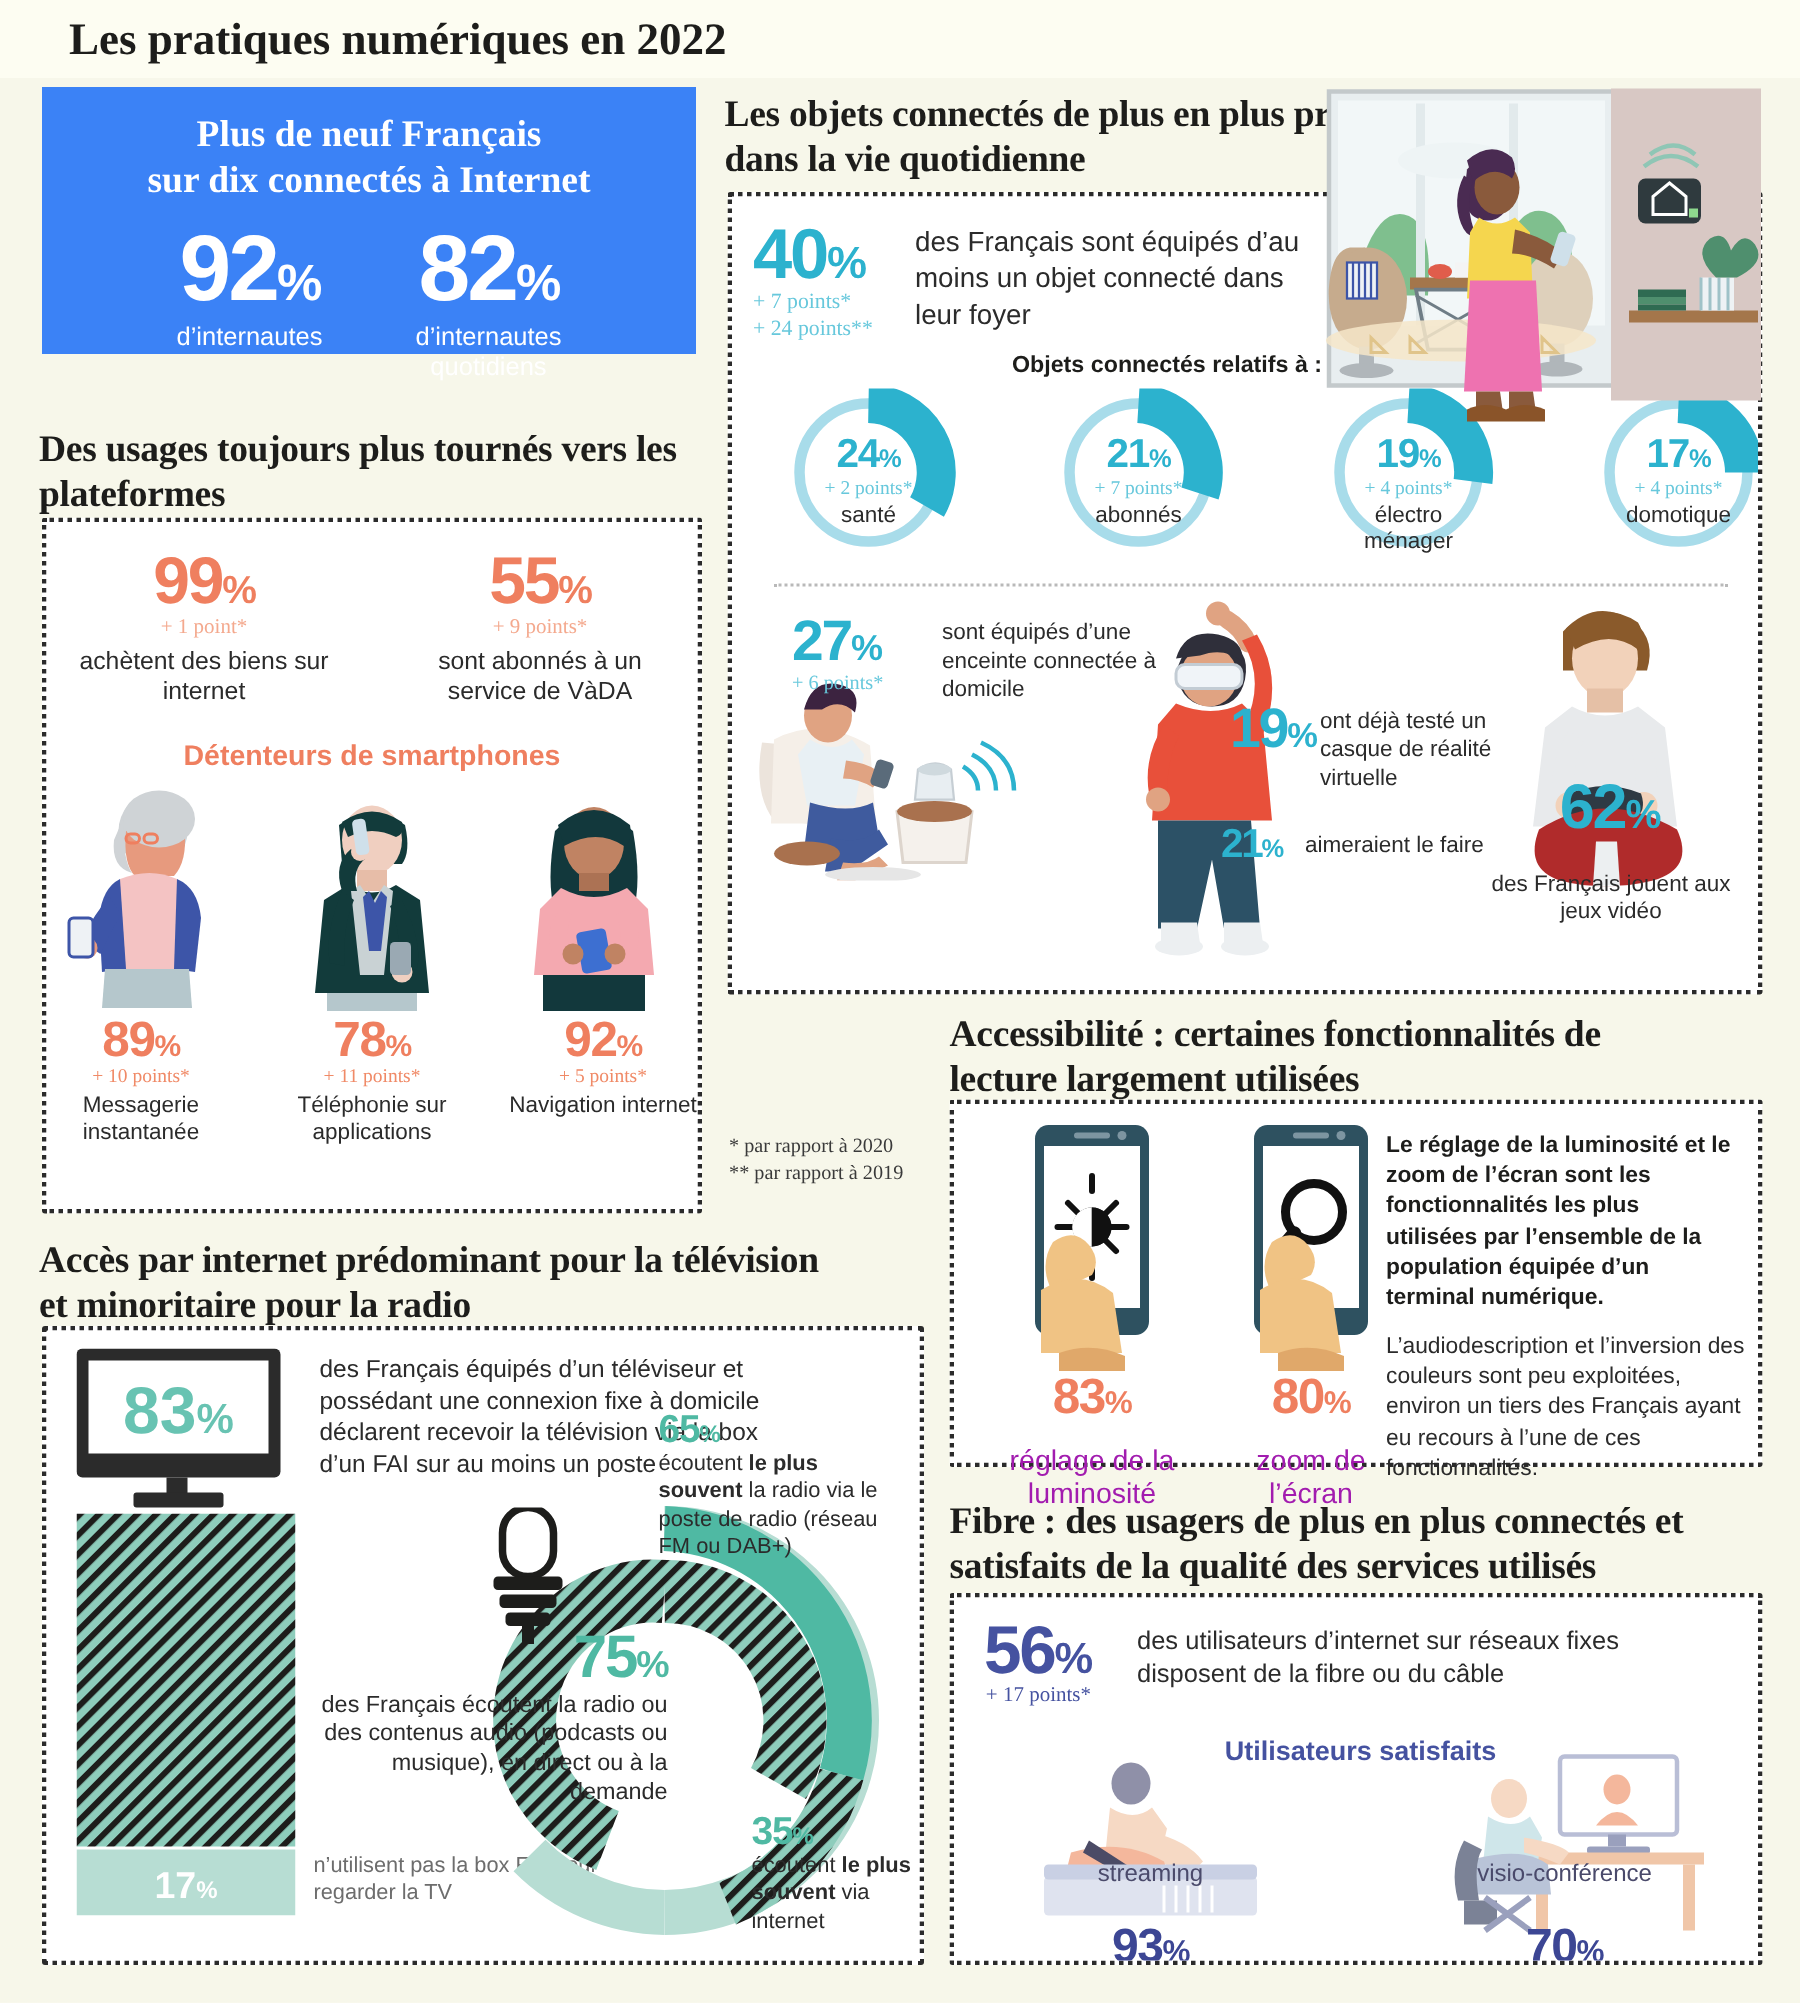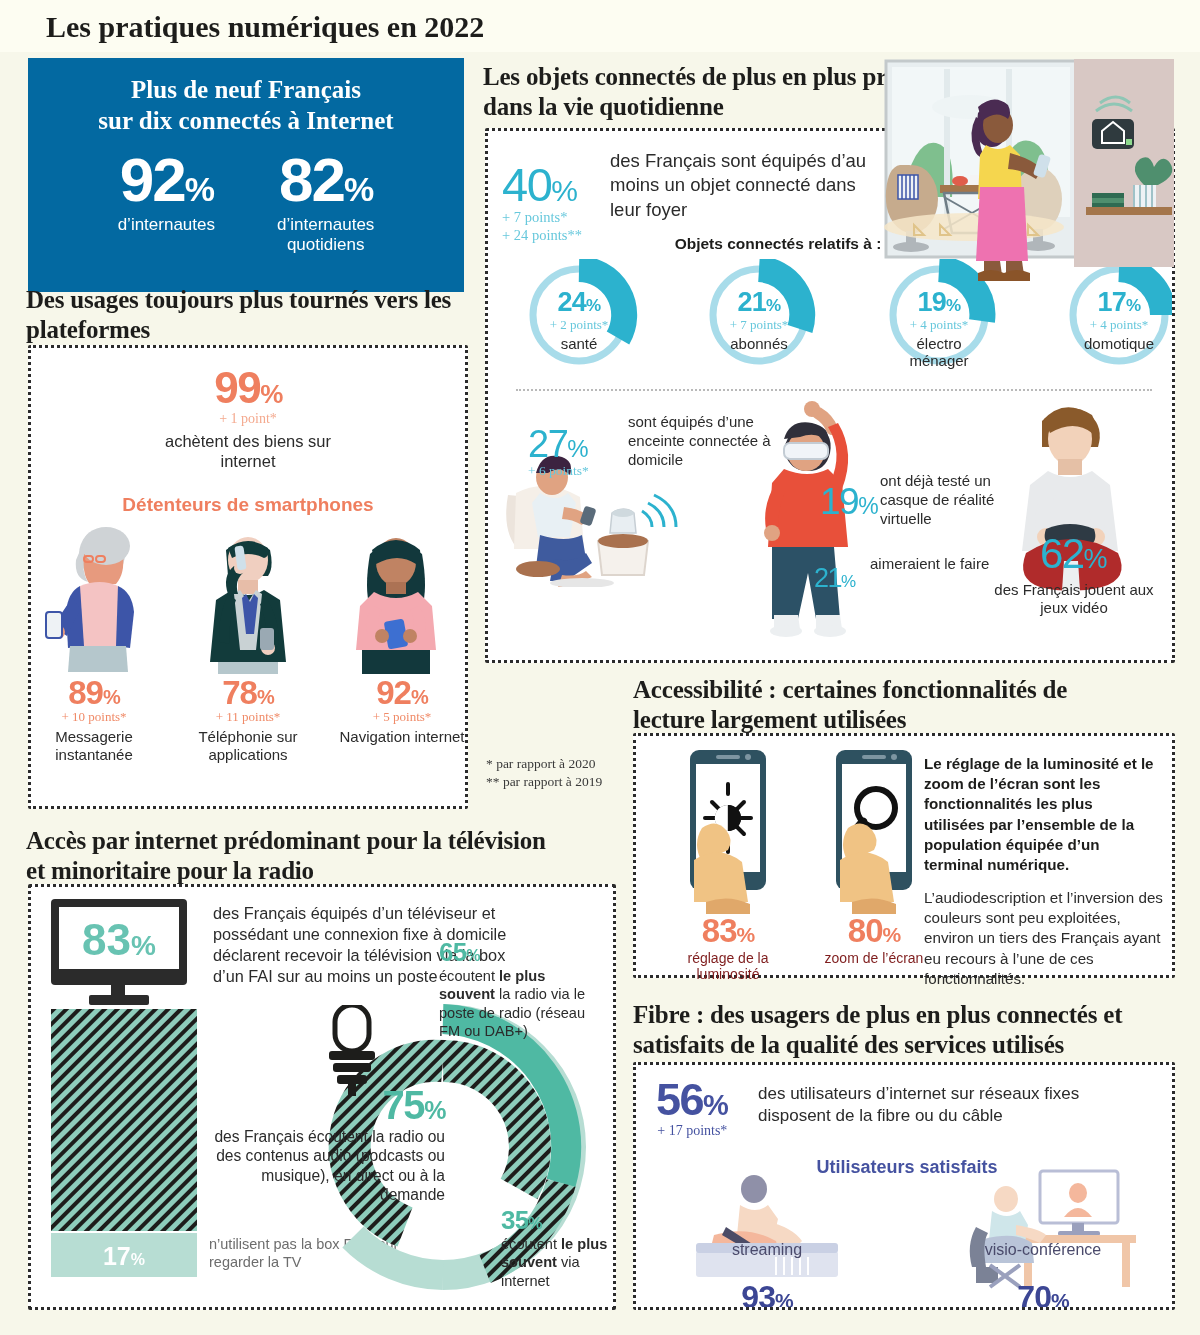--- a/index.html
+++ b/index.html
@@ -31,22 +31,22 @@
   
   #page-title{
     position:absolute; left:46px; top:10px;
     font-family:"Liberation Serif", serif;
     font-weight:bold; font-size:30px; color:#1d1d1b;
   }
   #title-strip{ position:absolute; left:0; top:0; width:1200px; height:52px; background:#fdfdf2;}
 
   
   #hero{
-    position:absolute; left:28px; top:58px; width:436px; height:234px;
-    background:#0369a1; color:#fff; text-align:center;
+    position:absolute; left:28px; top:58px; width:436px; height:178px;
+    background:#3b82f6; color:#fff; text-align:center;
   }
   #hero .h-title{
     font-family:"Liberation Serif", serif; font-weight:bold;
     font-size:25px; line-height:1.25; padding-top:16px;
   }
   #hero .stats{ display:flex; justify-content:center; gap:62px; margin-top:14px;}
   #hero .big{ font-size:62px; font-weight:bold; line-height:.95; letter-spacing:-2px;}
   #hero .big .pc{ font-size:34px; }
   #hero .cap{ font-size:17px; line-height:1.15; margin-top:6px;}
 
@@ -78,21 +78,21 @@
     position:absolute; left:486px; top:755px; width:150px;
     font-family:"Liberation Serif", serif; font-size:13.5px; color:#3a3a3a; line-height:1.35;
   }
 
   
   #iot-title{ position:absolute; left:483px; top:62px; width:520px;}
   #iot-box{ position:absolute; left:485px; top:128px; width:690px; height:535px; overflow:hidden;}
   #iot-illus{ position:absolute; left:878px; top:57px; width:300px; height:255px; z-index:5;}
 
   #iot-40{ position:absolute; left:14px; top:14px; }
-  .c-big{ color:#2cb2ce; font-weight:normal; font-size:47px; line-height:1; letter-spacing:-1.5px;margin-top:16px;}
+  .c-big{ color:#2cb2ce; font-weight:bold; font-size:47px; line-height:1; letter-spacing:-1.5px;}
   .c-big .pc{ font-size:30px;}
   .c-pts{ color:#67c8dc; font-family:"Liberation Serif", serif; font-size:14.5px; line-height:1.25;}
   #iot-40-text{ position:absolute; left:122px; top:18px; font-size:18.5px; line-height:1.32; color:#2b2b2b;}
 
   #iot-sub{ position:absolute; left:0; top:104px; width:580px; text-align:center;
             font-weight:bold; font-size:15.5px; color:#1d1d1b;}
 
   #donuts{ position:absolute; left:8px; top:128px; display:flex; gap:14px;}
   .donut{ width:166px; height:118px; position:relative; }
   .donut .txt{ position:absolute; left:0; top:30px; width:166px; text-align:center;}
@@ -119,21 +119,21 @@
 
   
   #acc-title{ position:absolute; left:633px; top:675px; width:500px;}
   #acc-box{ position:absolute; left:633px; top:733px; width:542px; height:245px;}
   #acc-phones{ position:absolute; left:36px; top:10px; display:flex; gap:34px;}
   .phone{ width:112px; }
   .acc-nums{ position:absolute; left:36px; top:178px; display:flex; gap:34px;}
   .acc-cell{ width:112px; text-align:center;}
   .acc-num{ color:#ef7f5f; font-weight:bold; font-size:33px; line-height:1; letter-spacing:-1px;}
   .acc-num .pc{ font-size:21px;}
-  .acc-lab{ font-size:14px; line-height:1.15; color:#7f1d1d; margin-top:3px;}
+  .acc-lab{ font-size:19px; line-height:1.15; color:#a21caf; margin-top:17px;}
   #acc-p1{ position:absolute; left:288px; top:18px; width:232px; font-weight:bold;
            font-size:15.2px; line-height:1.33; color:#1d1d1b;}
   #acc-p2{ position:absolute; left:288px; top:152px; width:240px;
            font-size:15.2px; line-height:1.33; color:#2b2b2b;}
 
   
   #fib-title{ position:absolute; left:633px; top:1000px; width:545px;}
   #fib-box{ position:absolute; left:633px; top:1062px; width:542px; height:248px; overflow:hidden;}
   #fib-56{ position:absolute; left:20px; top:12px;text-align:right;}
   .f-big{ color:#4552a0; font-weight:bold; font-size:45px; line-height:1; letter-spacing:-1.5px;}
@@ -202,20 +202,25 @@
 
   <div id="usages-title" class="sect-title">Des usages toujours plus tournés vers les plateformes</div>
 
   <div id="usages-box" class="dotted">
     <div style="padding-top:12px">
       <div class="u-row">
         <div class="u-cell">
           <div class="u-big"><span>99</span><span class="pc">%</span></div>
           <div class="u-pts">+ 1 point*</div>
           <div class="u-cap">achètent des biens sur internet</div>
+        </div>
+        <div class="u-cell">
+          <div class="u-big"><span>55</span><span class="pc">%</span></div>
+          <div class="u-pts">+ 9 points*</div>
+          <div class="u-cap">sont abonnés à un service de VàDA</div>
         </div>
       </div>
 
       <div class="u-head" style="margin-top:22px">Détenteurs de smartphones</div>
 
       <div class="people">
 
         <div class="person">
           <svg viewBox="0 0 120 150" width="120" height="150">
             <ellipse cx="62" cy="30" rx="23" ry="25" fill="#cfd3d6"></ellipse>

